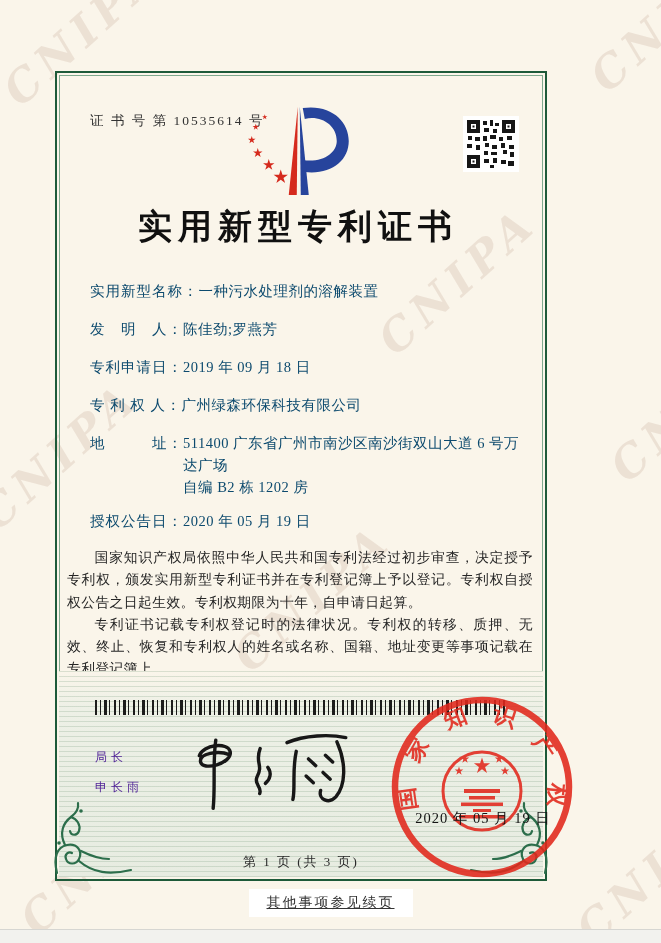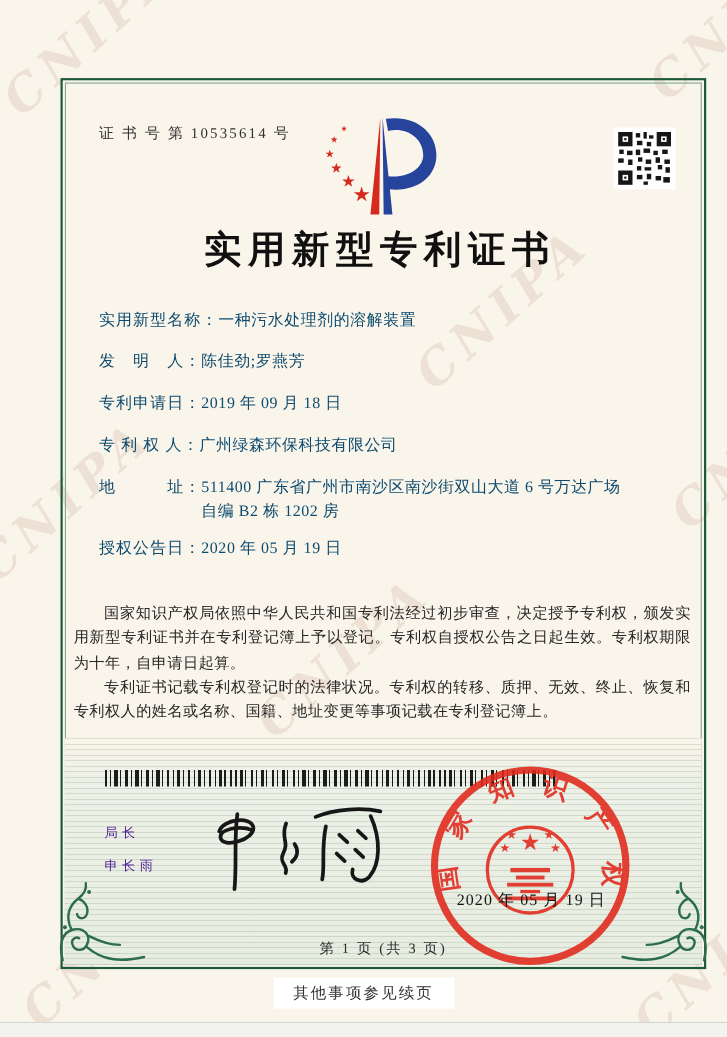--- a/index.html
+++ b/index.html
@@ -3,21 +3,21 @@
 <meta charset="utf-8">
 <style>
   html,body{margin:0;padding:0;background:#e9e6de;}
   .page{position:relative;width:661px;height:943px;background:#faf5ea;overflow:hidden;
         font-family:"Liberation Serif","DejaVu Serif",serif;}
   
   .wm{position:absolute;font-family:"DejaVu Serif",serif;font-style:italic;font-weight:bold;
       font-size:44px;letter-spacing:7px;color:rgba(205,178,162,0.30);
       transform:rotate(-42deg);white-space:nowrap;z-index:0;}
   
-  .cert{position:absolute;left:55px;top:71px;width:587px;height:810px;box-sizing:border-box;
+  .cert{position:absolute;left:55px;top:71px;width:492px;height:810px;box-sizing:border-box;
         border:2px solid #1d5a39;z-index:1;}
   .cert::after{content:"";position:absolute;inset:2px;border:1px solid #7fa98e;pointer-events:none;}
   
   .certno{position:absolute;left:33px;top:39px;font-size:13.5px;letter-spacing:2px;color:#333;}
   .logo{position:absolute;left:50%;top:30px;transform:translateX(-52%);}
   .qr{position:absolute;right:26px;top:43px;width:56px;height:56px;background:#fff;}
   .title{position:absolute;top:131px;left:0;right:12px;text-align:center;
          font-size:34px;font-weight:bold;color:#101010;letter-spacing:6px;padding-left:6px;}
   
   .fields{position:absolute;top:207px;left:33px;right:16px;font-size:14.5px;color:#0c4a6e;
@@ -49,21 +49,21 @@
   .sig{position:absolute;left:130px;top:653px;z-index:4;transform:rotate(-2deg);}
   .seal{position:absolute;left:331px;top:620px;width:188px;height:188px;z-index:5;opacity:0.88;}
   .sealdate{position:absolute;left:341px;top:736px;width:170px;z-index:6;text-align:center;
             font-size:14.5px;letter-spacing:1px;color:#141414;}
   .pageinfo{position:absolute;bottom:8px;left:0;right:0;text-align:center;z-index:3;
             font-size:13px;letter-spacing:2px;color:#2a2a2a;}
   .orn{position:absolute;bottom:-2px;z-index:2;}
   .orn.left{left:-6px;} .orn.right{right:-6px;transform:scaleX(-1);}
   
   .contnote{position:absolute;top:889px;left:50%;transform:translateX(-50%);z-index:2;
-            background:#ffffff;padding:5px 18px;font-size:14px;letter-spacing:2px;color:#333;}
+            background:#ffffff;padding:5px 18px;font-size:14px;letter-spacing:2px;color:#333;text-decoration:underline;}
   .scanstrip{position:absolute;left:0;right:0;bottom:0;height:13px;background:#f2f2ee;
              border-top:1px solid #d6d6d2;z-index:2;}
 </style>
 </head>
 <body>
 
 <div class="page">
 
   <div class="wm" style="left:-15px;top:6px">CNIPA</div>
   <div class="wm" style="left:572px;top:-8px">CNIPA</div>

